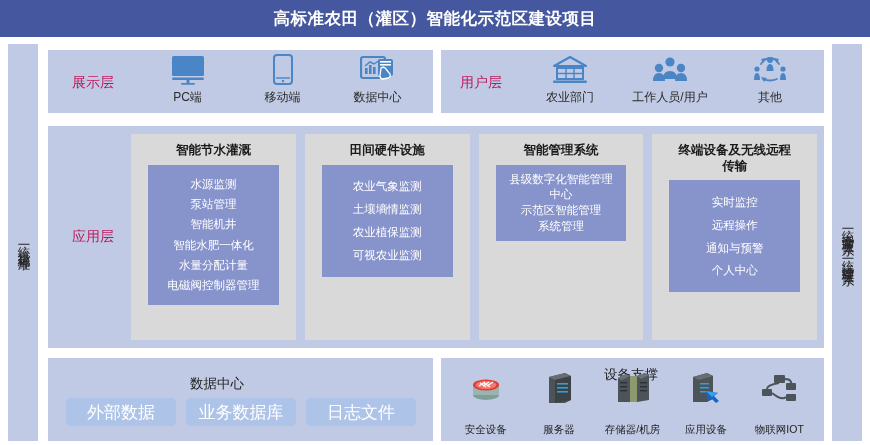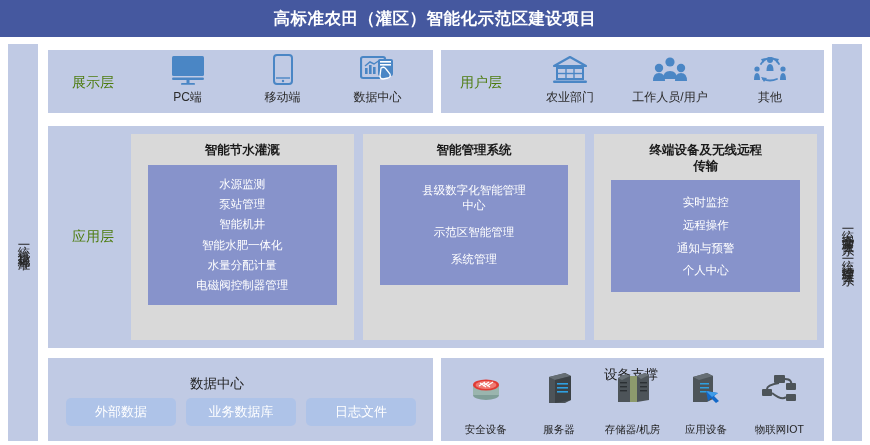--- a/index.html
+++ b/index.html
@@ -43,21 +43,21 @@
 
   
   .band-app { left: 48px; top: 126px; width: 776px; height: 222px; }
 
   
   .band-data   { left: 48px;  top: 358px; width: 385px; height: 83px; }
   .band-device { left: 441px; top: 358px; width: 383px; height: 83px; }
 
   
   .row-label {
-    position: absolute; font-size: 14px; color: #4d7c0f; font-weight: normal;
+    position: absolute; font-size: 14px; color: #be185d; font-weight: normal;
     white-space: nowrap;
   }
 
   
   .icon-row { position: absolute; display: flex; align-items: flex-end; }
   .icon-cell {
     display: flex; flex-direction: column; align-items: center; justify-content: flex-end;
   }
   .icon-cell .glyph { height: 34px; display: flex; align-items: center; justify-content: center; }
   .icon-cell .cap {
@@ -78,39 +78,39 @@
     font-size: 12.5px; font-weight: bold; color: #1a1a1a; text-align: center;
     line-height: 1.25; margin-bottom: 6px; padding: 0 4px;
   }
   .app-col .col-box {
     background: #8793cb; width: calc(100% - 34px);
     display: flex; flex-direction: column; align-items: center; justify-content: space-evenly;
     padding: 6px 3px;
   }
   .app-col .col-box.h6 { height: 140px; }
   .app-col .col-box.h4 { height: 112px; }
-  .app-col .col-box.h3 { height: 120px; }
+  .app-col .col-box.h3 { height: 76px; }
   .app-col .col-box .item {
     font-size: 11.5px; color: #ffffff; text-align: center; line-height: 1.25;
     white-space: nowrap;
   }
   .app-col .col-box .item.wrap { white-space: normal; }
 
   
   .dc-title, .dev-title {
     position: absolute; font-size: 13.5px; color: #1f1f1f; white-space: nowrap;
   }
   .dc-pills {
     position: absolute; left: 66px; top: 398px; width: 350px; height: 28px;
     display: flex; gap: 10px;
   }
   .pill {
     flex: 1; background: #aec3e8; border-radius: 5px;
     display: flex; align-items: center; justify-content: center;
-    font-size: 13px; color: #ffffff;
+    font-size: 17px; color: #ffffff;
   }
 
   
   .dev-row {
     position: absolute; left: 449px; top: 381px; width: 367px; height: 56px;
     display: flex;
   }
   .dev-cell {
     flex: 1; display: flex; flex-direction: column; align-items: center; justify-content: flex-end;
   }
@@ -239,20 +239,29 @@
       <div class="col-box h6">
         <div class="item">水源监测</div>
         <div class="item">泵站管理</div>
         <div class="item">智能机井</div>
         <div class="item">智能水肥一体化</div>
         <div class="item">水量分配计量</div>
         <div class="item">电磁阀控制器管理</div>
       </div>
     </div>
 
+    <div class="app-col">
+      <div class="col-title">田间硬件设施</div>
+      <div class="col-box h4">
+        <div class="item">农业气象监测</div>
+        <div class="item">土壤墒情监测</div>
+        <div class="item">农业植保监测</div>
+        <div class="item">可视农业监测</div>
+      </div>
+    </div>
 
     <div class="app-col">
       <div class="col-title">智能管理系统</div>
       <div class="col-box h3">
         <div class="item wrap" style="width:104px;">县级数字化智能管理中心</div>
         <div class="item">示范区智能管理</div>
         <div class="item">系统管理</div>
       </div>
     </div>
 

